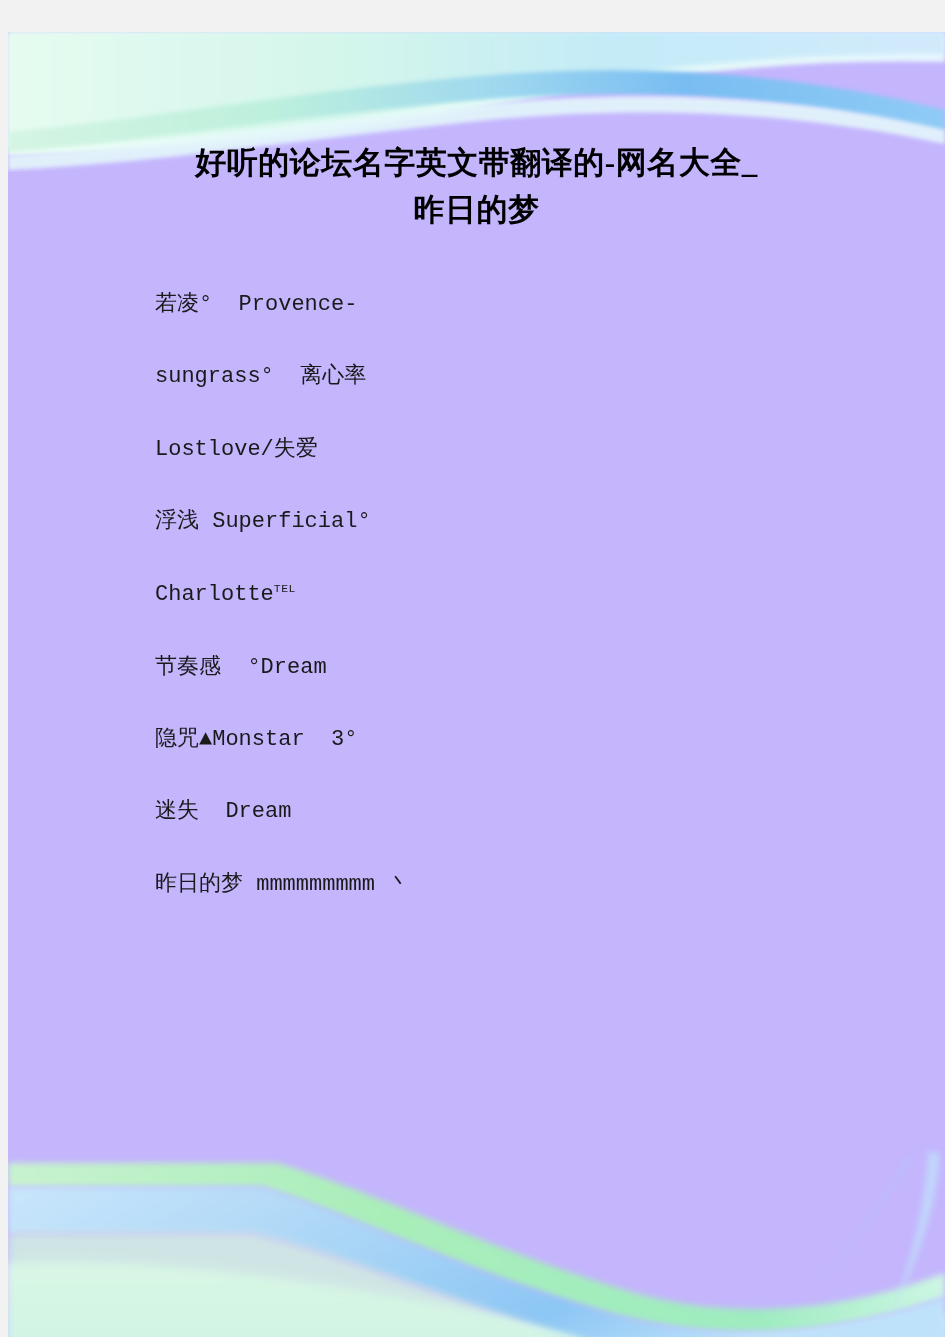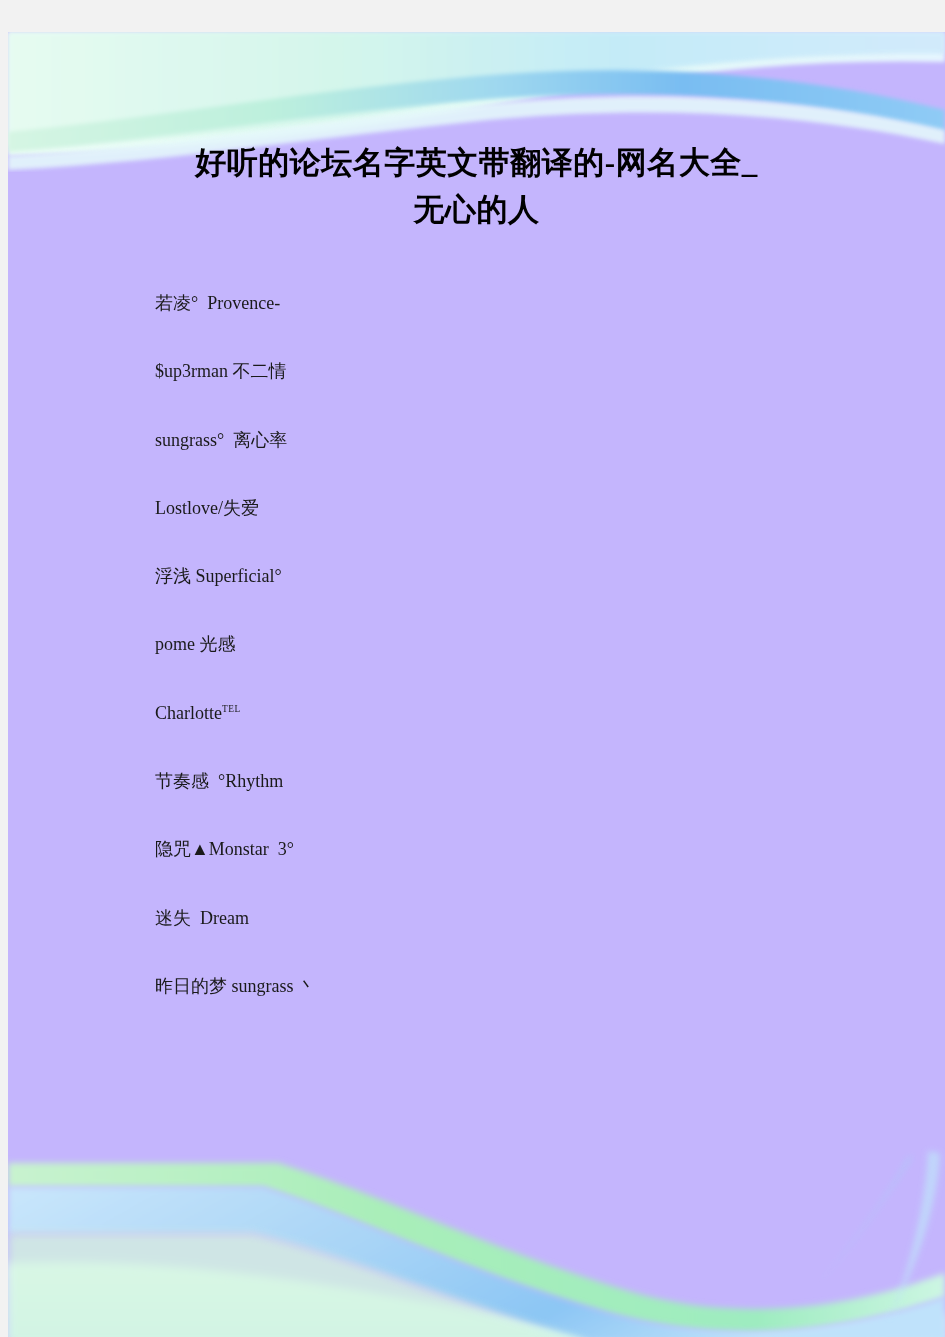--- a/index.html
+++ b/index.html
@@ -64,26 +64,26 @@
   }
 
   
   #body-text {
     position: absolute;
     left: 147px;
     top: 262px;
     width: 700px;
   }
   .para {
-    font-size: 18px;
+    font-size: 22px;
     line-height: 1.0;
     color: #1a1a1a;
     margin: 0 0 50.3px 0;
     white-space: pre;
-    font-family: Liberation Serif, serif;
+    font-family: Liberation Mono, monospace;
   }
   .para sup {
     font-size: 0.52em;
     vertical-align: super;
     letter-spacing: 0.5px;
   }
 </style>
 </head>
 <body>
 
@@ -121,35 +121,33 @@
       <path d="M0,100 C150,86 300,58 470,44 C640,30 790,42 937,78
                L937,100 C790,66 640,54 470,68 C300,82 150,108 0,120 Z" fill="url(#hgrad1)" filter="url(#hblur)"></path>
 
       <path d="M0,124 C160,116 320,88 480,72 C650,56 800,66 937,98
                L937,112 C800,82 650,72 480,88 C320,104 160,130 0,138 Z" fill="#e4f7fb" filter="url(#hblur)" opacity="0.9"></path>
     </svg>
   </div>
 
   <div id="doc-title">
     <span class="tline">好听的论坛名字英文带翻译的-网名大全_</span>
-    <span class="tline">无心的人</span>
+    <span class="tline">昨日的梦</span>
   </div>
 
   <div id="body-text">
     <p class="para">若凌°  Provence-</p>
-    <p class="para">$up3rman 不二情</p>
     <p class="para">sungrass°  离心率</p>
     <p class="para">Lostlove/失爱</p>
     <p class="para">浮浅 Superficial°</p>
-    <p class="para">pome 光感</p>
     <p class="para"><span>Charlotte</span><sup>TEL</sup></p>
-    <p class="para">节奏感  °Rhythm</p>
+    <p class="para">节奏感  °Dream</p>
     <p class="para">隐咒▲Monstar  3°</p>
     <p class="para">迷失  Dream</p>
-    <p class="para">昨日的梦 sungrass 丶</p>
+    <p class="para">昨日的梦 mmmmmmmmm 丶</p>
   </div>
 
   <div id="footer-art">
     <svg width="937" height="200" viewBox="0 0 937 200" preserveAspectRatio="none">
       <defs>
         <linearGradient id="fblue" x1="0" y1="0" x2="1" y2="0.3">
           <stop offset="0%" stop-color="#c9e6fb"></stop>
           <stop offset="45%" stop-color="#a8d4f6"></stop>
           <stop offset="75%" stop-color="#8cc6f4"></stop>
           <stop offset="100%" stop-color="#bfe2fb"></stop>

